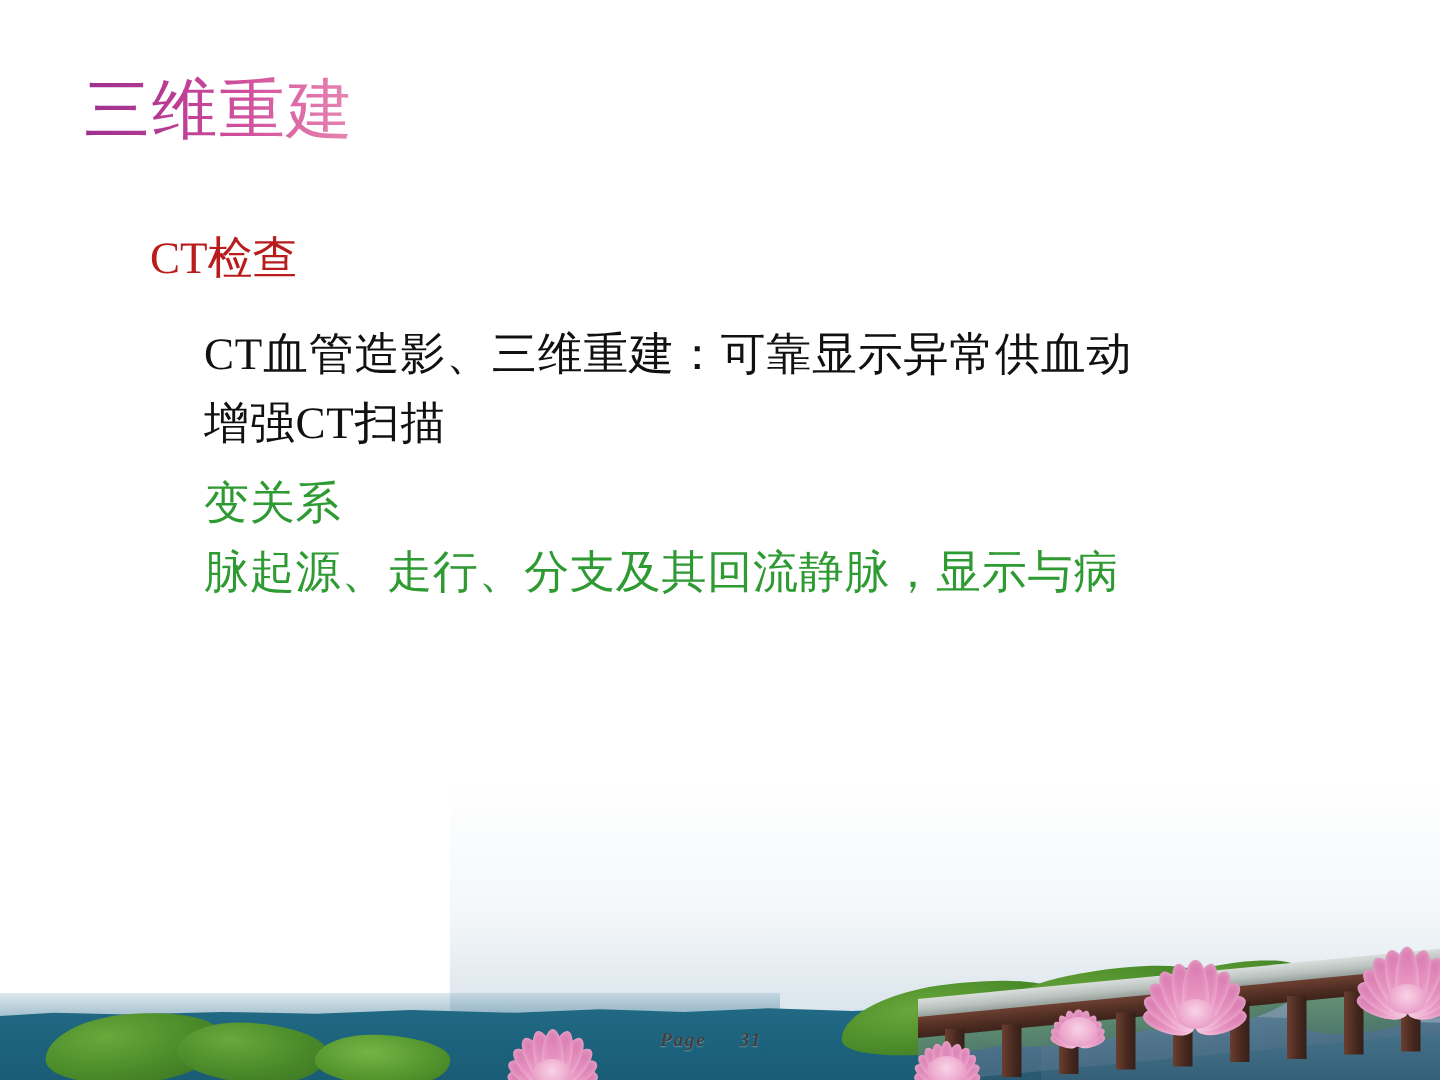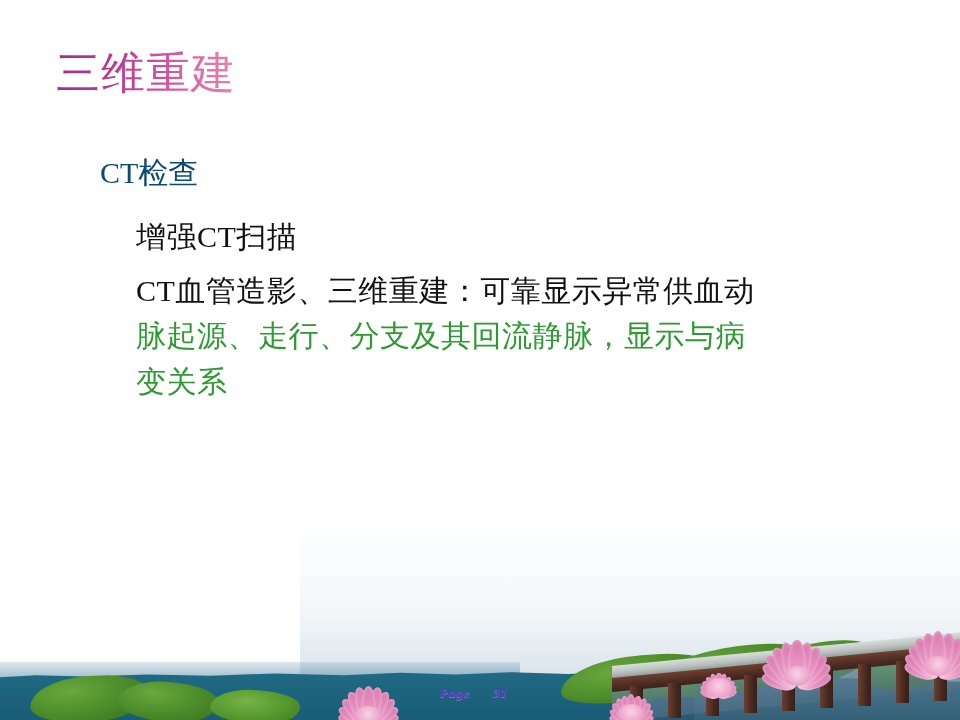--- a/index.html
+++ b/index.html
@@ -130,38 +130,38 @@
     font-size:44px; font-weight:400; letter-spacing:1px;
     line-height:1.18;
     background:linear-gradient(to right,#9b3191 0%,#b63a92 28%,#d04f9c 58%,#df6fa8 82%,#e687b2 100%);
     -webkit-background-clip:text; background-clip:text;
     -webkit-text-fill-color:transparent; color:transparent;
     white-space:nowrap;
   }
 
   .subhead {
     position:absolute; left:100px; top:155px;
-    font-size:30px; color:#0c4a6e; line-height:1.2;
+    font-size:30px; color:#b91c1c; line-height:1.2;
     white-space:nowrap;
     text-align:center;
   }
 
   .body-block { position:absolute; left:136px; top:214px; width:790px; }
   .line {
     font-size:30px; line-height:1.52; color:#111111;
     letter-spacing:0.5px;
   }
   .line.spaced { margin-bottom:8px; }
   .line.green { color:#2e9a32; }
   .line.wrap { text-indent:0; }
 
   .footer {
     position:absolute; left:440px; top:685px;
     font-size:13px; font-style:italic; font-weight:bold;
-    color:#6d28d9; letter-spacing:1px;
+    color:#404040; letter-spacing:1px;
     font-family:"Liberation Serif", serif;
     text-shadow:0 1px 1px rgba(255,255,255,0.35);
   }
   .footer .num { margin-left:18px; }
 </style>
 </head>
 <body>
 
 <div class="slide">
 
@@ -265,24 +265,24 @@
         <div class="petal" style="height: 34.6232px; width: 16.875px; margin-left: -8.4375px; transform: rotate(-78deg); z-index: 5;"></div>
       <div class="core" style="z-index: 20;"></div>
     </div>
   </div>
 
   <div class="title">三维重建</div>
 
   <div class="subhead">CT检查</div>
 
   <div class="body-block">
+    <div class="line">CT血管造影、三维重建：可靠显示异常供血动</div>
     <div class="line spaced">增强CT扫描</div>
-    <div class="line">CT血管造影、三维重建：可靠显示异常供血动</div>
+    <div class="line green wrap">变关系</div>
     <div class="line green wrap">脉起源、走行、分支及其回流静脉，显示与病</div>
-    <div class="line green wrap">变关系</div>
   </div>
 
   <div class="footer">
     <span>Page</span>
     <span class="num">31</span>
   </div>
 
 </div>
 
 </body></html>

